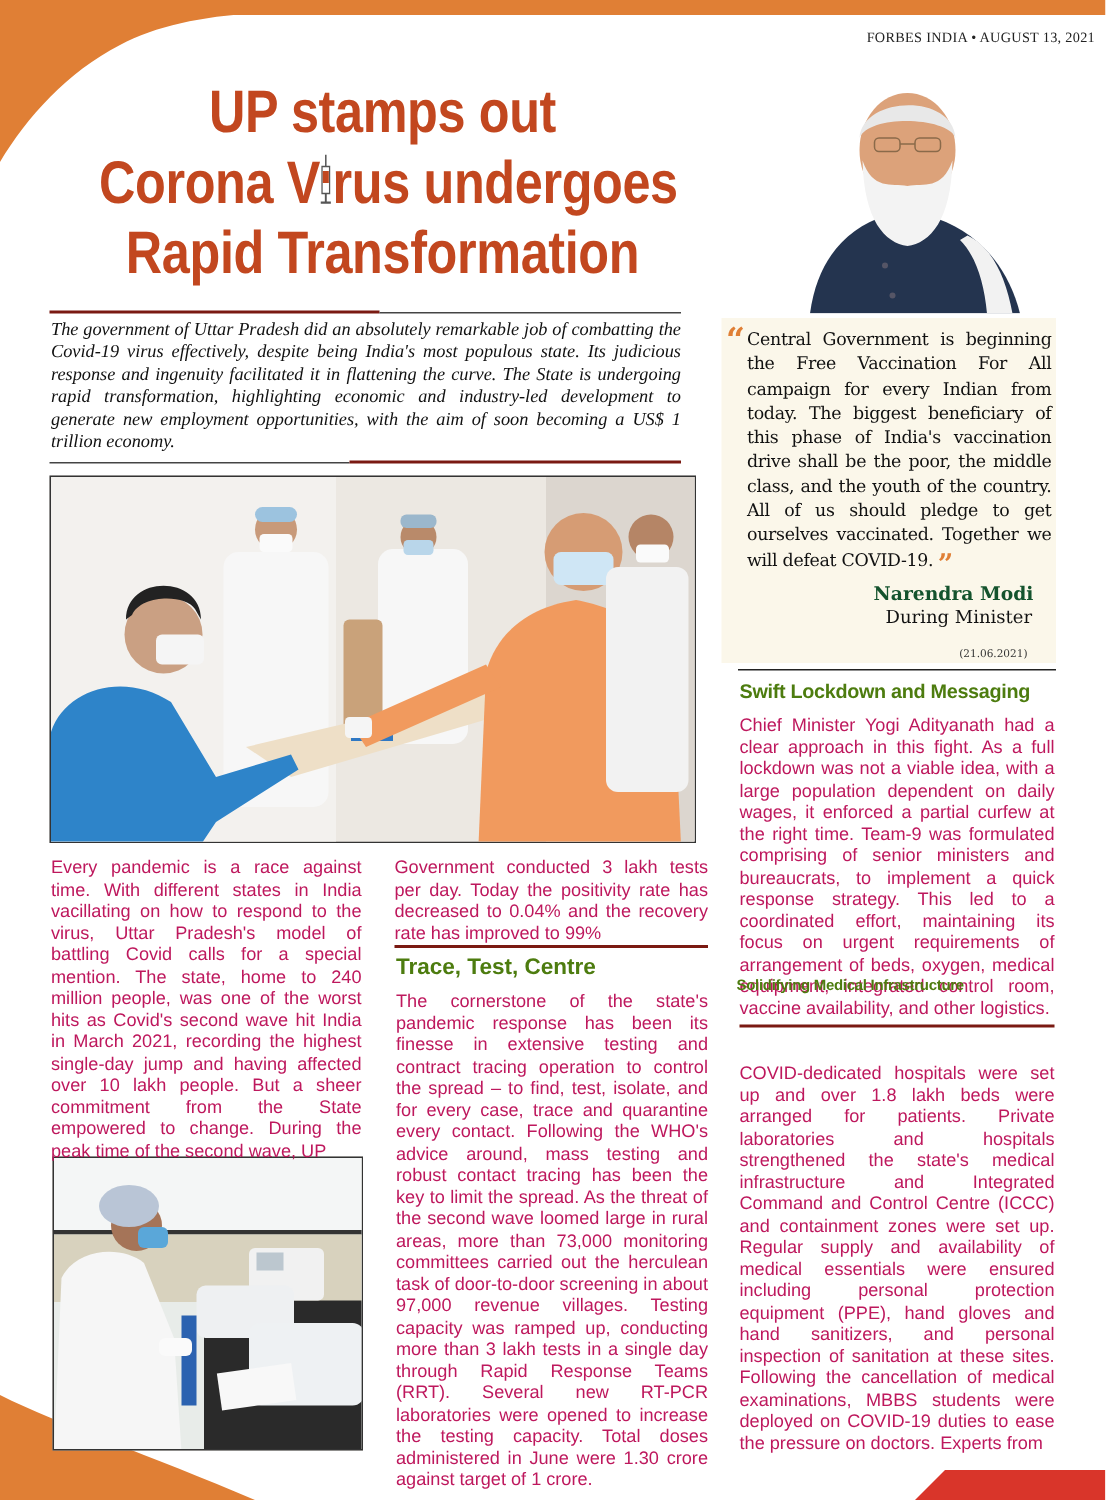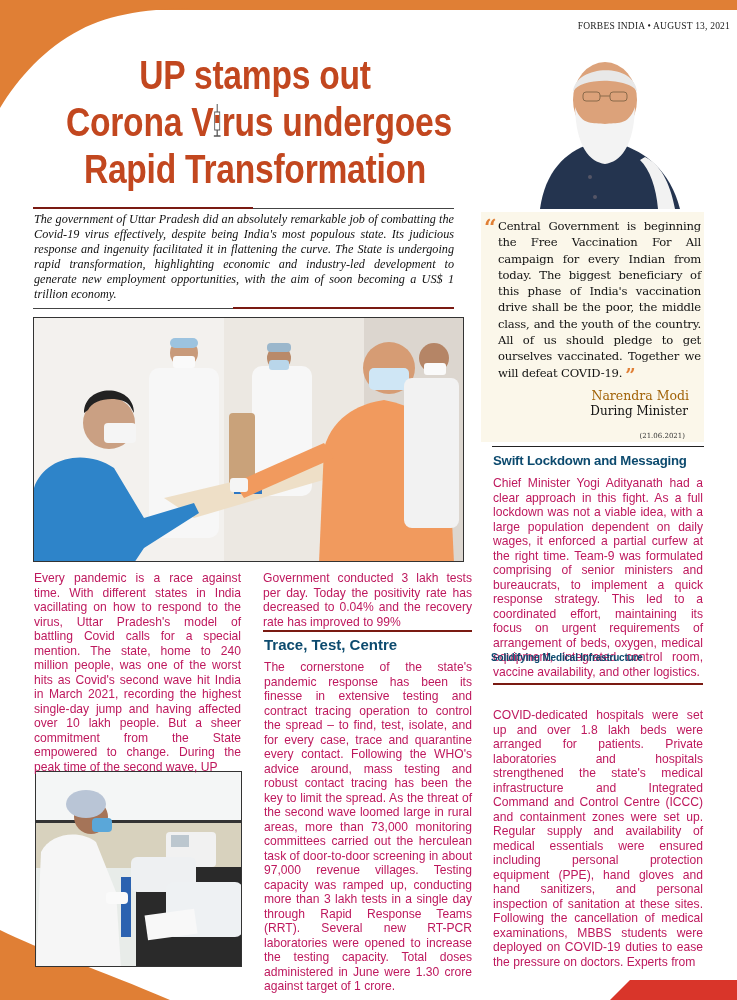--- a/index.html
+++ b/index.html
@@ -32,26 +32,26 @@
     .photo-main { position: absolute; left: 33px; top: 317px; width: 431px; height: 245px; border: 1px solid #333; overflow: hidden; background: #e9e6e1; }
     .photo-lab { position: absolute; left: 35px; top: 771px; width: 207px; height: 196px; border: 1px solid #333; overflow: hidden; background: #d9d6cf; }
 
     .portrait { position: absolute; left: 520px; top: 52px; width: 170px; height: 157px; overflow: hidden; }
 
     .quote-box { position: absolute; left: 481px; top: 212px; width: 223px; height: 230px; background: #fbf7ea; }
     .quote-text { position: absolute; left: 17px; top: 6px; width: 203px; font-family: "DejaVu Serif", serif;
       font-size: 11.6px; line-height: 16.3px; color: #111; text-align: justify; letter-spacing: -0.2px; }
     .quote-open { position: absolute; left: 3px; top: 4px; color: #e07f35; font-family: "DejaVu Serif", serif; font-size: 22px; font-weight: bold; line-height: 22px; }
     .quote-close { color: #e07f35; font-family: "DejaVu Serif", serif; font-size: 18px; font-weight: bold; line-height: 10px; vertical-align: -5px; margin-left: 3px; }
-    .quote-name { position: absolute; right: 15px; top: 176px; font-family: "DejaVu Serif", serif; font-weight: normal; font-size: 12.5px; color: #a16207; }
+    .quote-name { position: absolute; right: 15px; top: 176px; font-family: "DejaVu Serif", serif; font-weight: bold; font-size: 12.5px; color: #14532d; }
     .quote-role { position: absolute; right: 16px; top: 192px; font-family: "DejaVu Serif", serif; font-size: 12px; color: #111; }
     .quote-date { position: absolute; right: 19px; top: 220px; font-family: "DejaVu Serif", serif; font-size: 7px; color: #333; }
     .rule-q { left: 492px; top: 446px; width: 212px; height: 1px; background: #222; }
 
-    .section-head { position: absolute; font-weight: bold; color: #0c4a6e; font-family: "Liberation Sans", sans-serif; }
+    .section-head { position: absolute; font-weight: bold; color: #4d7c0f; font-family: "Liberation Sans", sans-serif; }
     .body-text { position: absolute; font-size: 12.1px; line-height: 14.5px; text-align: justify; color: #be185d;
       font-family: "Liberation Sans", sans-serif; }
 
     .col1 { left: 34px; top: 571px; width: 207px; }
     .col2a { left: 263px; top: 571px; width: 209px; }
     .rule-c2 { left: 263px; top: 630px; width: 209px; background: #7a1a12; }
     .h-trace { left: 264px; top: 636px; font-size: 15px; }
     .col2b { left: 264px; top: 660px; width: 208px; }
 
     .h-swift { left: 493px; top: 453px; font-size: 13.2px; letter-spacing: -0.2px; }

